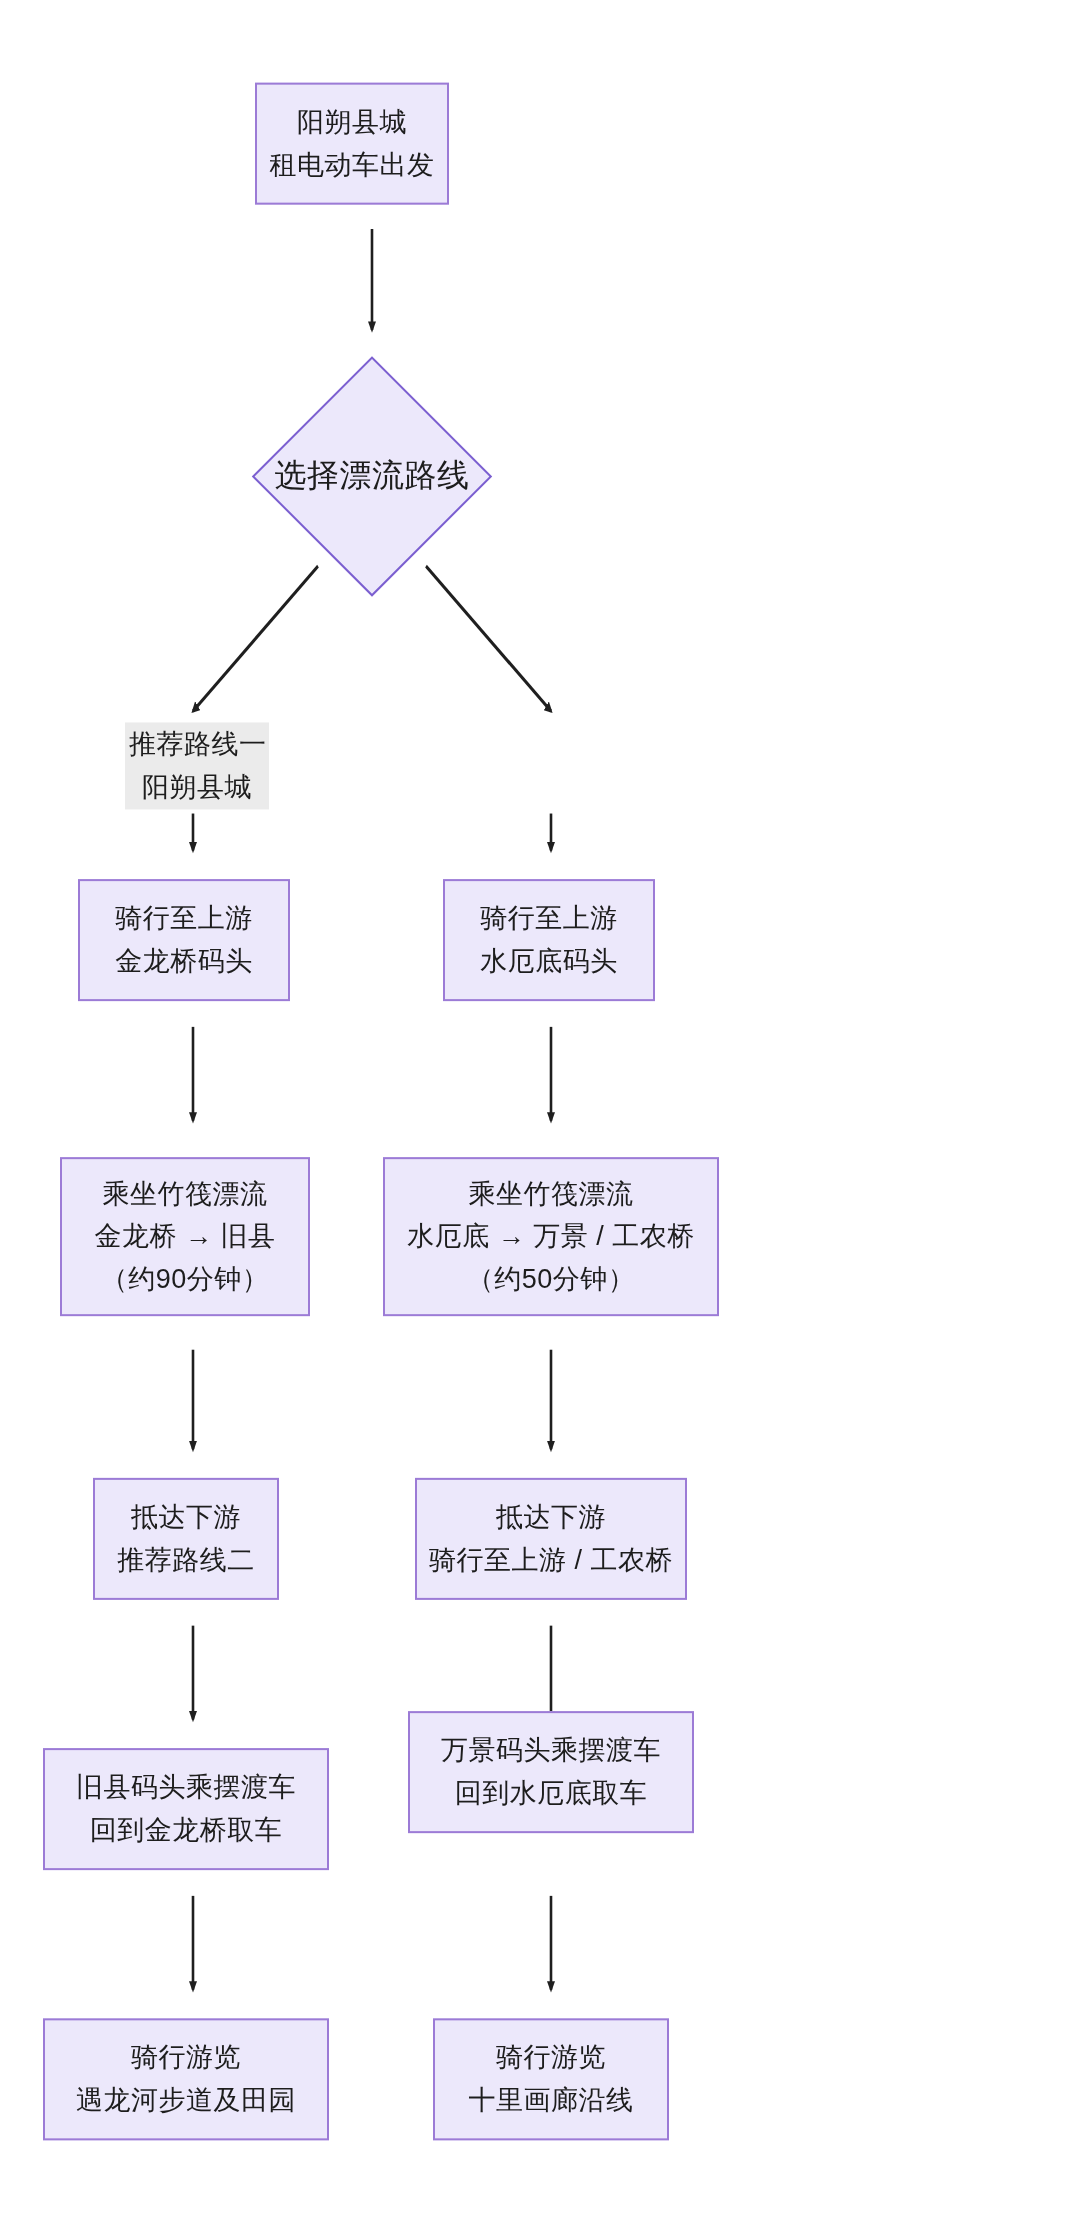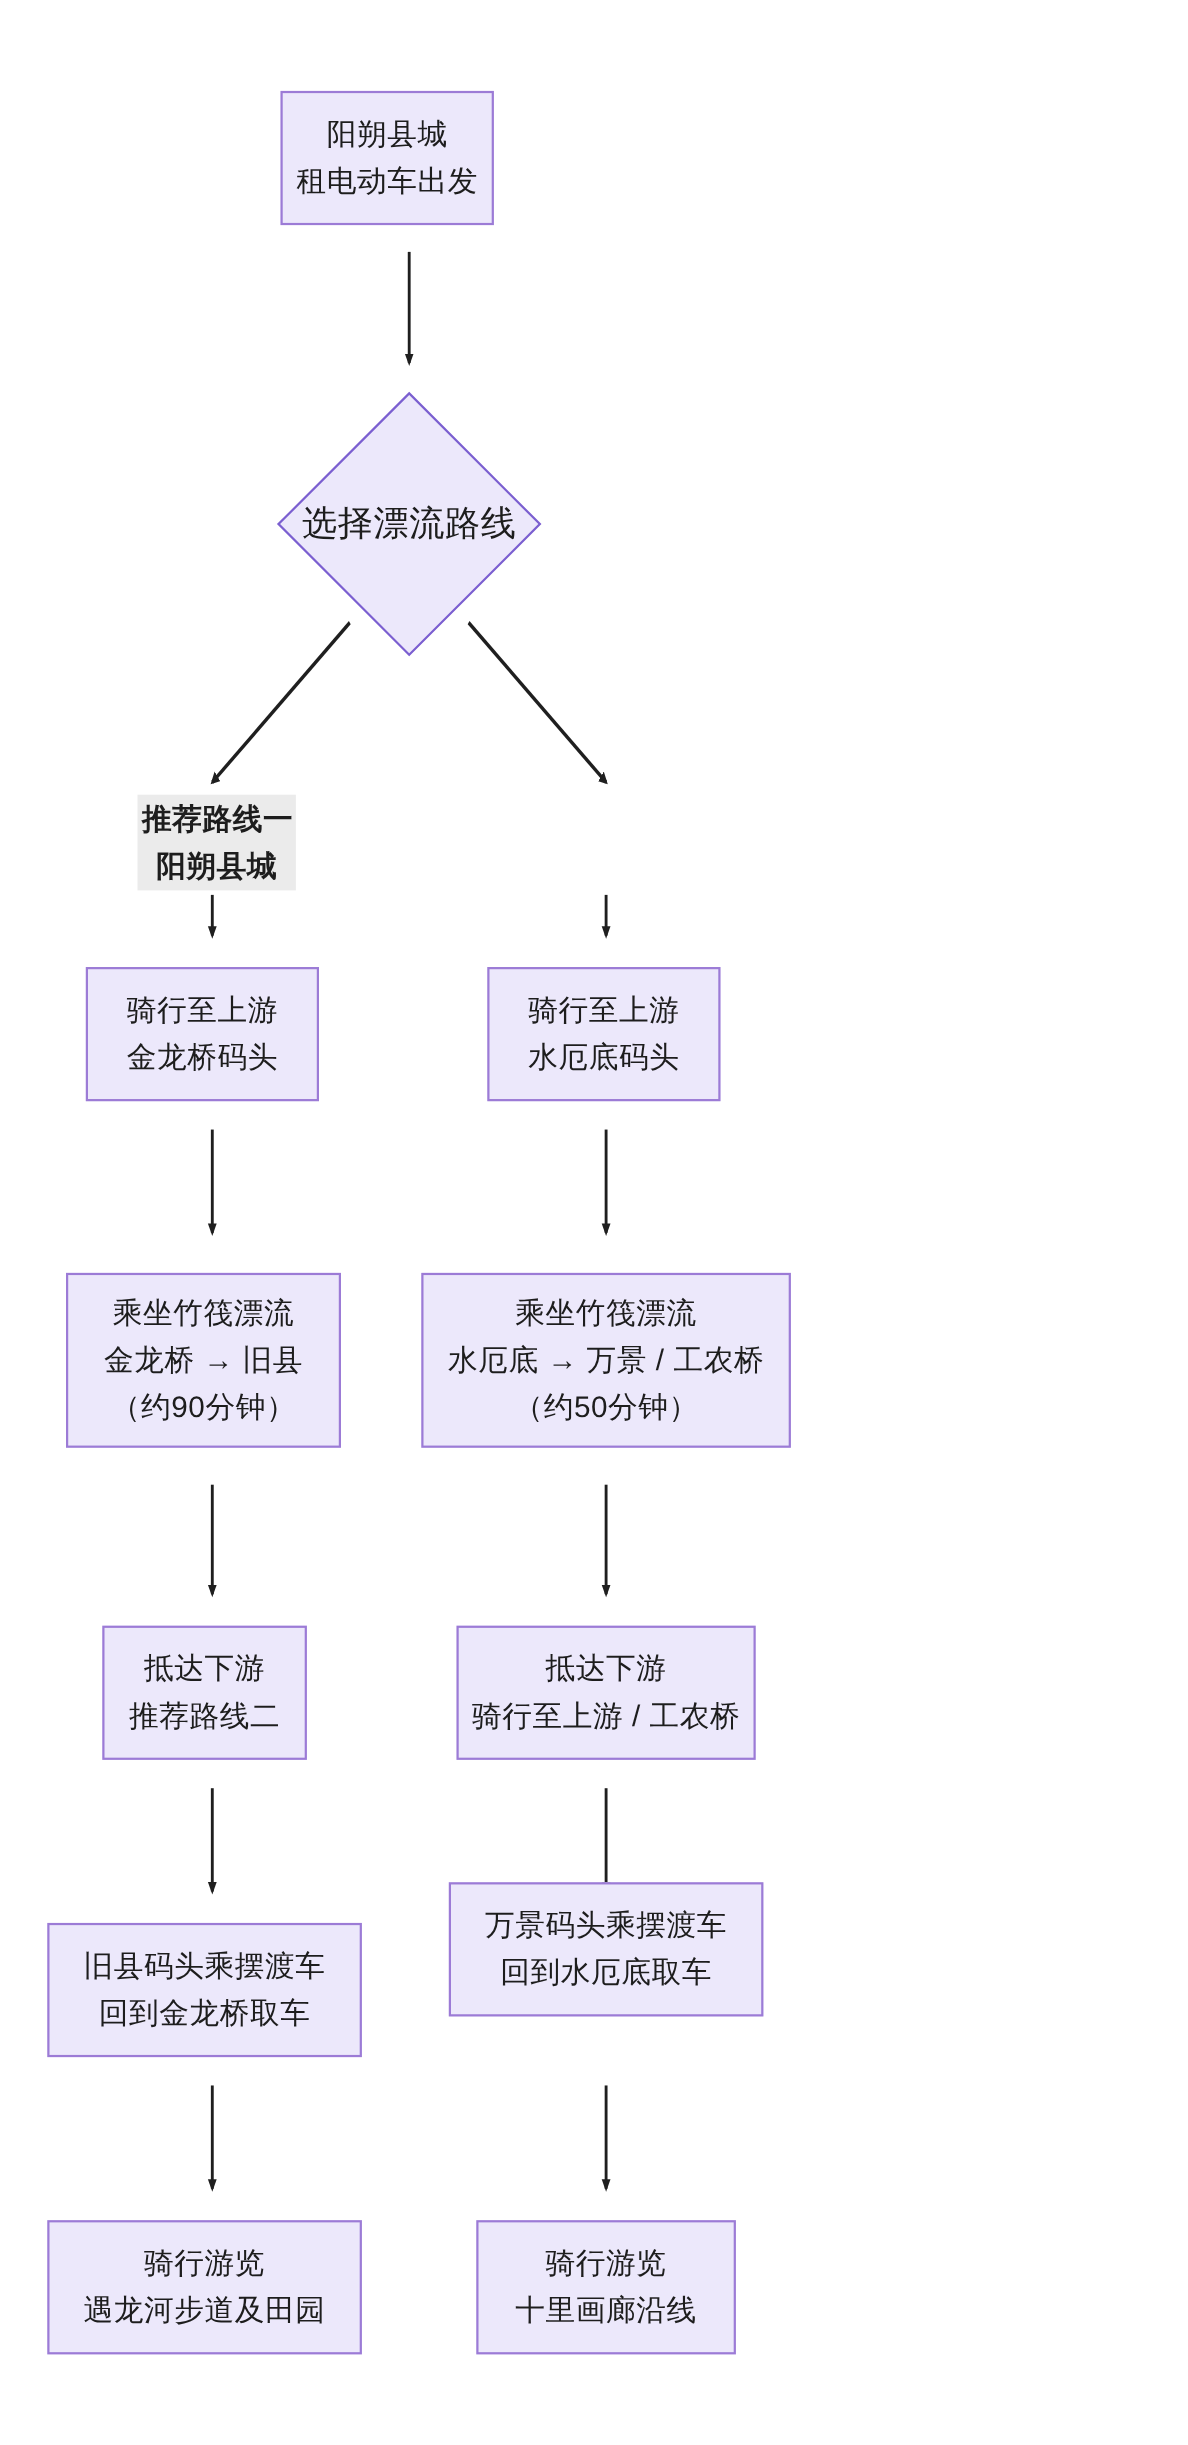--- a/index.html
+++ b/index.html
@@ -47,21 +47,21 @@
     position:absolute;
     background:#EBEBEB;
     color:#1d1d1d;
     font-size:27px;
     line-height:1.58;
     text-align:center;
     padding:1px 4px;
     white-space:nowrap;
     letter-spacing:0.5px;
   }
-  .edge-label .ln{display:block;font-weight:bold;}
+  .edge-label .ln{display:block;}
 </style>
 </head>
 <body>
 
 <div id="canvas" style="transform-origin: left top; transform: scale(1, 1.42226);">
 
   <svg class="edges" viewBox="0 0 1080 2223">
     <defs>
       <marker id="arrow" markerWidth="10" markerHeight="10" refX="6" refY="4" orient="auto" markerUnits="userSpaceOnUse">
         <path d="M0,0 L0,8 L8,4 z" fill="#1f1f1f"></path>

